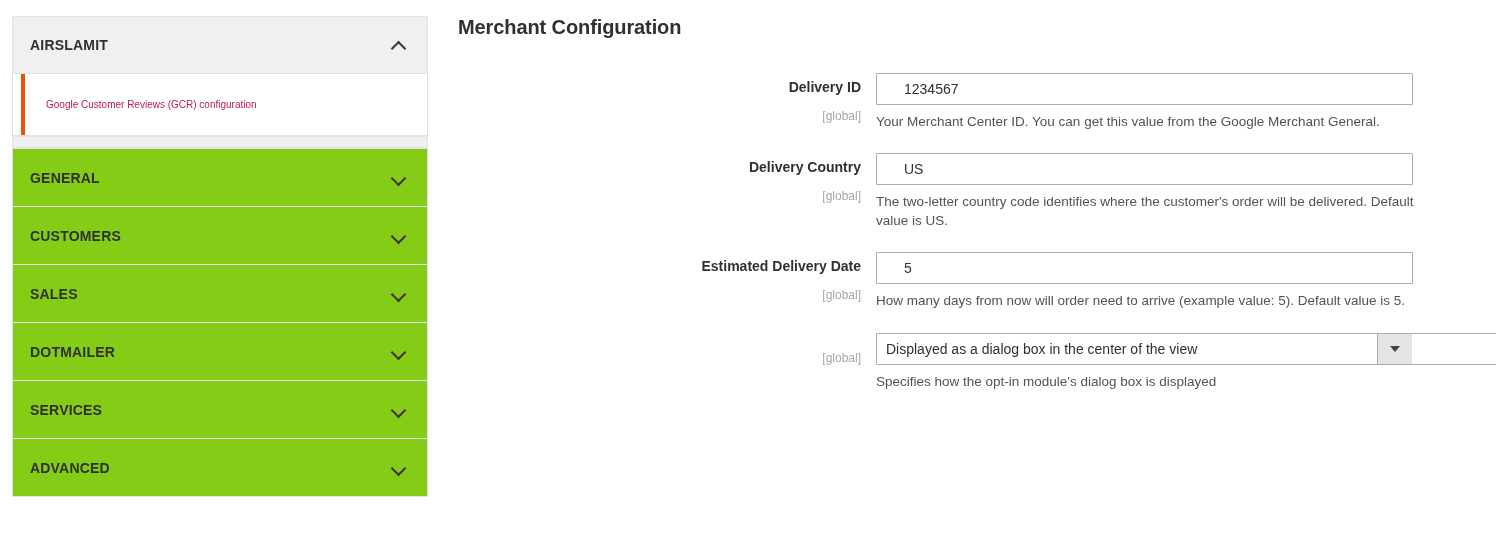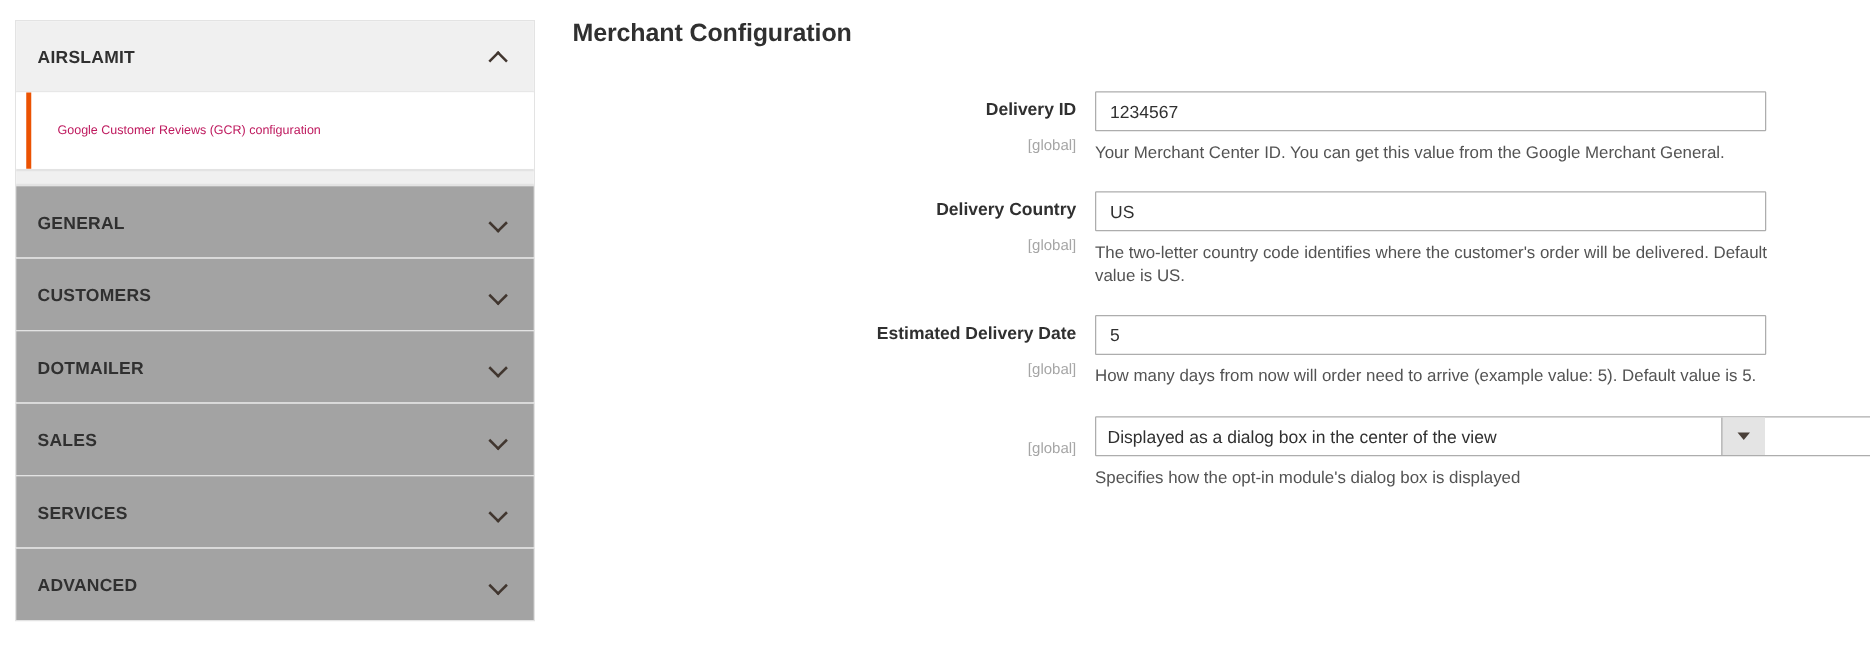--- a/index.html
+++ b/index.html
@@ -35,21 +35,21 @@
   }
   .tab-group.last { border-bottom: 1px solid #e3e3e3; }
 
   .tab-head {
     height: 57px;
     display: flex;
     align-items: center;
     justify-content: space-between;
     padding: 0 20px 0 17px;
     cursor: pointer;
-    background: #a3a3a3;
+    background: #84cc16;
     border-bottom: 1px solid #e3e3e3;
   }
   .tab-head:last-child { border-bottom: none; }
   .tab-head.open {
     background: #f0f0f0;
   }
   .tab-title {
     font-size: 14px;
     font-weight: bold;
     letter-spacing: 0.2px;
@@ -151,21 +151,21 @@
   }
   .field-ctrl-col {
     flex: 1 1 auto;
     min-width: 0;
   }
 
   .txt-input {
     display: block;
     width: 537px;
     height: 32px;
-    padding: 0 11px;
+    padding: 0 27px;
     font-family: "Liberation Sans", sans-serif;
     font-size: 14px;
     color: #303030;
     background: #ffffff;
     border: 1px solid #adadad;
     border-radius: 1px;
     outline: none;
   }
   .sel-wrap {
     position: relative;
@@ -246,28 +246,28 @@
 
     <div class="tab-group">
       <div class="tab-head">
         <span class="tab-title">CUSTOMERS</span>
         <span class="chev"></span>
       </div>
     </div>
 
     <div class="tab-group">
       <div class="tab-head">
+        <span class="tab-title">SALES</span>
+        <span class="chev"></span>
+      </div>
+    </div>
+
+    <div class="tab-group">
+      <div class="tab-head">
         <span class="tab-title">DOTMAILER</span>
-        <span class="chev"></span>
-      </div>
-    </div>
-
-    <div class="tab-group">
-      <div class="tab-head">
-        <span class="tab-title">SALES</span>
         <span class="chev"></span>
       </div>
     </div>
 
     <div class="tab-group">
       <div class="tab-head">
         <span class="tab-title">SERVICES</span>
         <span class="chev"></span>
       </div>
     </div>

